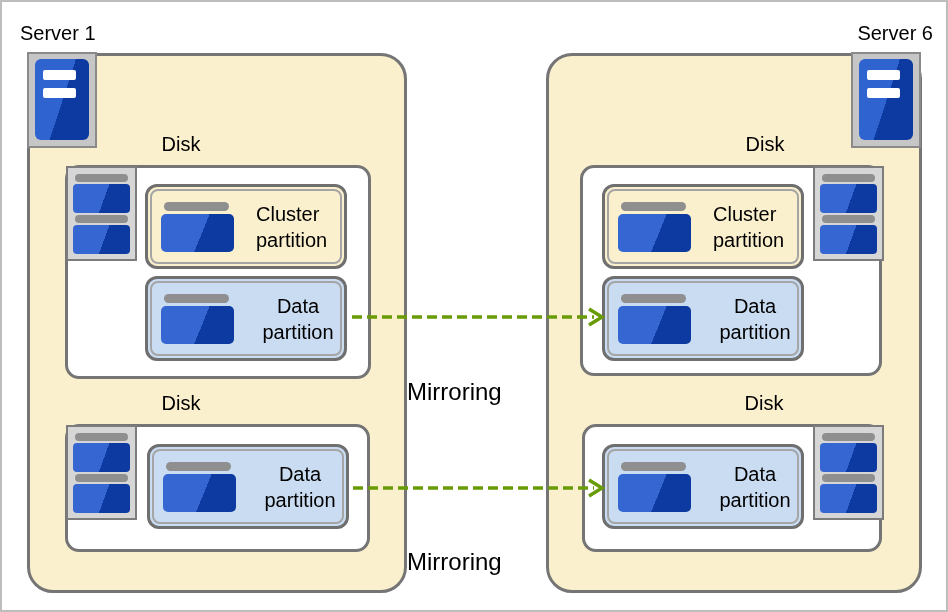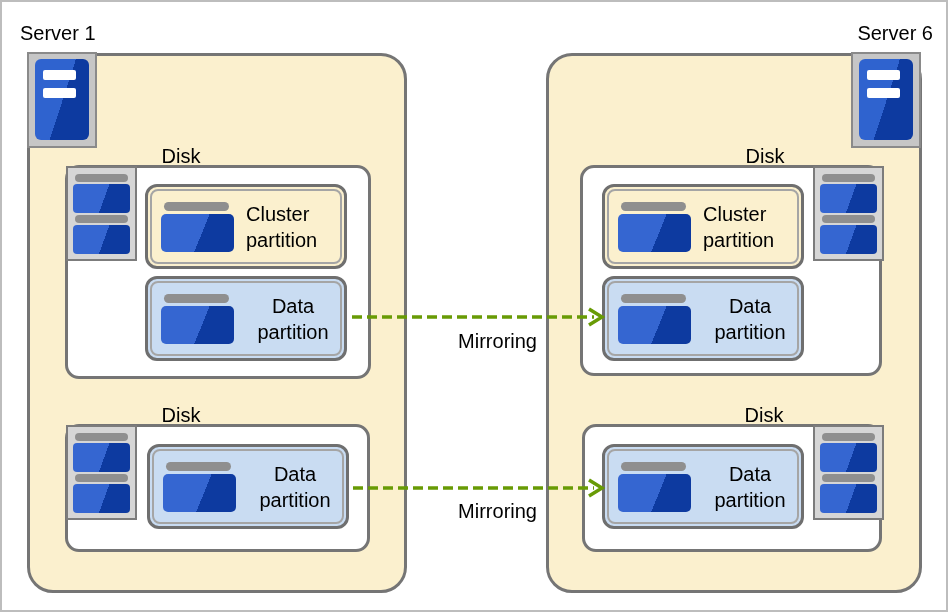--- a/index.html
+++ b/index.html
@@ -3,21 +3,21 @@
 <meta charset="utf-8">
 <style>
   html,body { margin:0; padding:0; background:#fff; }
   .canvas {
     position:relative; width:948px; height:612px;
     box-sizing:border-box; border:2px solid #BDBDBD;
     background:#fff; overflow:hidden;
     font-family:"Liberation Sans", sans-serif; color:#000;padding-left:36px;
   }
   .text-label { position:absolute; font-size:20px; line-height:22px; white-space:nowrap; }
-  .center { text-align:center;margin-top:12px; }
+  .center { text-align:center; }
 
   
   .server-box {
     position:absolute; box-sizing:border-box;
     background:var(--server-fill,#FBF0CE);
     border:3px solid #757575; border-radius:26px;
   }
   .s1-box { left:25px; top:51px; width:380px; height:540px; }
   .s2-box { left:544px; top:51px; width:376px; height:540px; }
 
@@ -32,21 +32,21 @@
   .s2-d2 { left:580px; top:422px; width:300px; height:128px; }
 
   
   .partition {
     position:absolute; box-sizing:border-box; width:202px; height:85px;
     border:3px solid #6F6F6F; border-radius:12px; padding:2px;
   }
   .partition .inner {
     box-sizing:border-box; height:100%;
     border:2px solid #A5A5A5; border-radius:8px;
-    display:flex; align-items:center; padding-left:9px; gap:12px;
+    display:flex; align-items:center; padding-left:9px; gap:22px;
   }
   .partition.cluster { background:var(--cluster-fill,#FBF0CE); }
   .partition.data    { background:var(--data-fill,#C9DCF2);text-align:center; }
   .p-label { font-size:20px; line-height:26px; width:102px; }
 
   
   .p-icon { width:73px; flex:none; }
   .pi-bar   { width:65px; height:9px; margin-left:3px; background:#8F8F8F; border-radius:5px; }
   .pi-plate { width:73px; height:38px; margin-top:3px; border-radius:5px;
               background:linear-gradient(112deg,#3566D1 55%,#0D3AA0 55%); }
@@ -75,21 +75,21 @@
     position:absolute; left:6px; top:5px; width:54px; height:81px; border-radius:6px;
     background:linear-gradient(108deg,#2F63CF 51%,#0D3AA0 51%);
   }
   .si-bar { position:absolute; left:8px; width:33px; height:10px; background:#fff; border-radius:2px; }
   .si-bar.b1 { top:11px; } .si-bar.b2 { top:29px; }
   .i-srv1 { left:25px;  top:50px; }
   .i-srv2 { left:849px; top:50px; }
 
   
   .arrow-svg { position:absolute; left:0; top:0; pointer-events:none; }
-  .arrow-label { position:absolute; width:130px; text-align:right; font-size:20px; }
+  .arrow-label { position:absolute; width:130px; text-align:left; font-size:24px;margin-top:48px; }
   .al-1 { left:405px; top:328px; }
   .al-2 { left:405px; top:498px; }
 </style>
 </head>
 <body>
 
 <div class="canvas">
 
   <div class="text-label" style="left:18px; top:20px;">Server 1</div>
   <div class="text-label" style="right:13px; top:20px;">Server 6</div>

